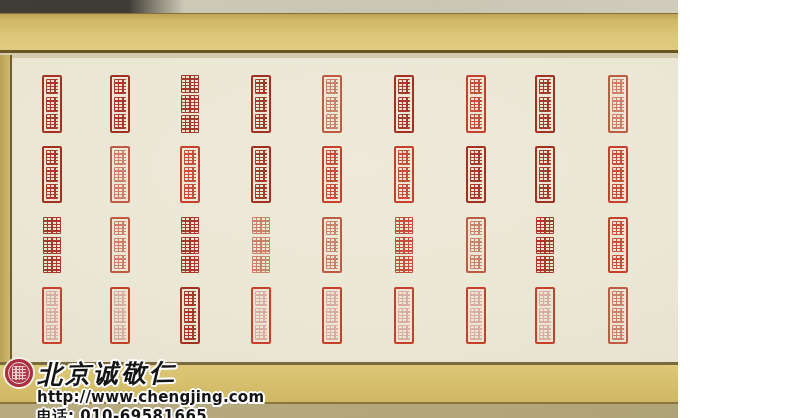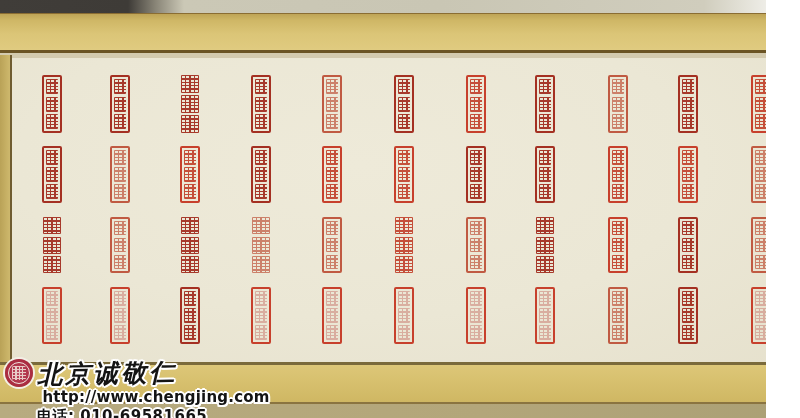--- a/index.html
+++ b/index.html
@@ -1,17 +1,17 @@
 <!DOCTYPE html>
 <html><head>
 <meta charset="utf-8">
 <style>
   html,body{margin:0;padding:0;}
   body{font-family:"DejaVu Sans","Liberation Sans",sans-serif;}
-  .photo{position:relative;width:766px;height:418px;overflow:hidden;background:#b3a67c;}
+  .photo{position:relative;width:678px;height:418px;overflow:hidden;background:#b3a67c;}
   .photo *{box-sizing:border-box;}
 
   
   .top-strip{position:absolute;left:0;top:0;width:800px;height:13px;
     background:linear-gradient(90deg,#403d39 0%,#3e3b37 16%,#8a8678 19.5%,#cbc8b6 23%,#c9c6b4 55%,#d0cdbd 88%,#efeee8 96%,#f7f6f3 100%);}
   .gold-top{position:absolute;left:0;top:13px;width:800px;height:37px;
     background:linear-gradient(180deg,#bea456 0%,#cfb766 18%,#dbc577 55%,#e0cb80 100%);
     border-top:1px solid #8a6d33;}
   .line-a{position:absolute;left:0;top:50px;width:800px;height:3px;background:#6b5424;}
   .tan-strip{position:absolute;left:0;top:53px;width:800px;height:5px;background:#d3caae;}
@@ -52,21 +52,21 @@
     box-shadow:0 0 0 2px #f3efe6;flex:0 0 auto;}
   .wm-logo::before{content:"";position:absolute;inset:3px;border-radius:50%;border:1.5px solid #f0e4de;}
   .wm-logo::after{content:"";position:absolute;inset:7px;border-radius:2px;
     background-image:
       repeating-linear-gradient(180deg,#eedcd4 0px,#eedcd4 1.2px,rgba(0,0,0,0) 1.2px,rgba(0,0,0,0) 3px),
       repeating-linear-gradient(90deg,#eedcd4 0px,#eedcd4 1.2px,rgba(0,0,0,0) 1.2px,rgba(0,0,0,0) 3.4px);
     opacity:.9;}
   .wm-outline{text-shadow:-1.5px -1.5px 0 #fff,1.5px -1.5px 0 #fff,-1.5px 1.5px 0 #fff,1.5px 1.5px 0 #fff,0 -2px 0 #fff,0 2px 0 #fff,-2px 0 0 #fff,2px 0 0 #fff;}
   .wm-brand{font-size:25px;font-weight:bold;font-style:italic;letter-spacing:3px;
     font-family:"DejaVu Serif","Liberation Serif",serif;transform:rotate(-1deg);}
-  .wm-url{font-size:15px;font-weight:bold;letter-spacing:0.2px;margin:-1px 0 0 32px;text-align:center;}
+  .wm-url{font-size:15px;font-weight:bold;letter-spacing:0.2px;margin:-1px 0 0 32px;}
   .wm-phone{font-size:15px;font-weight:bold;letter-spacing:0.5px;margin:1px 0 0 32px;}
 </style>
 </head>
 <body>
 
 <div class="photo">
 
   <div class="top-strip"></div>
   <div class="gold-top"></div>
   <div class="line-a"></div>

